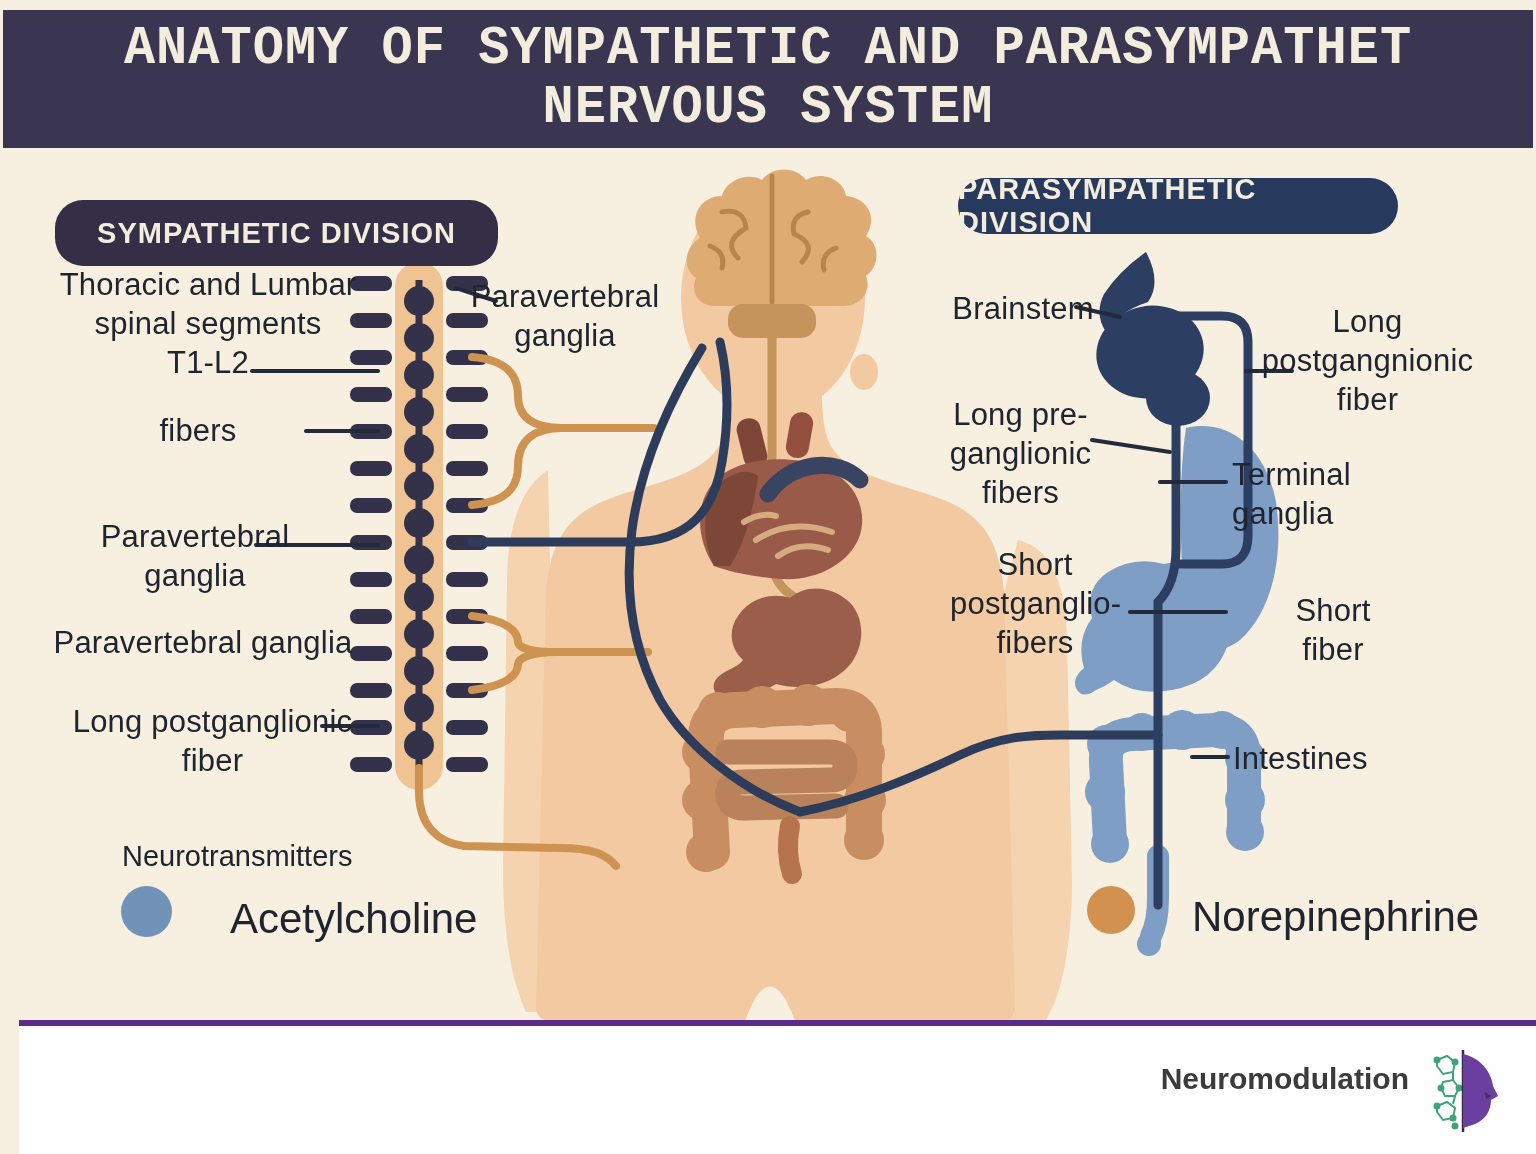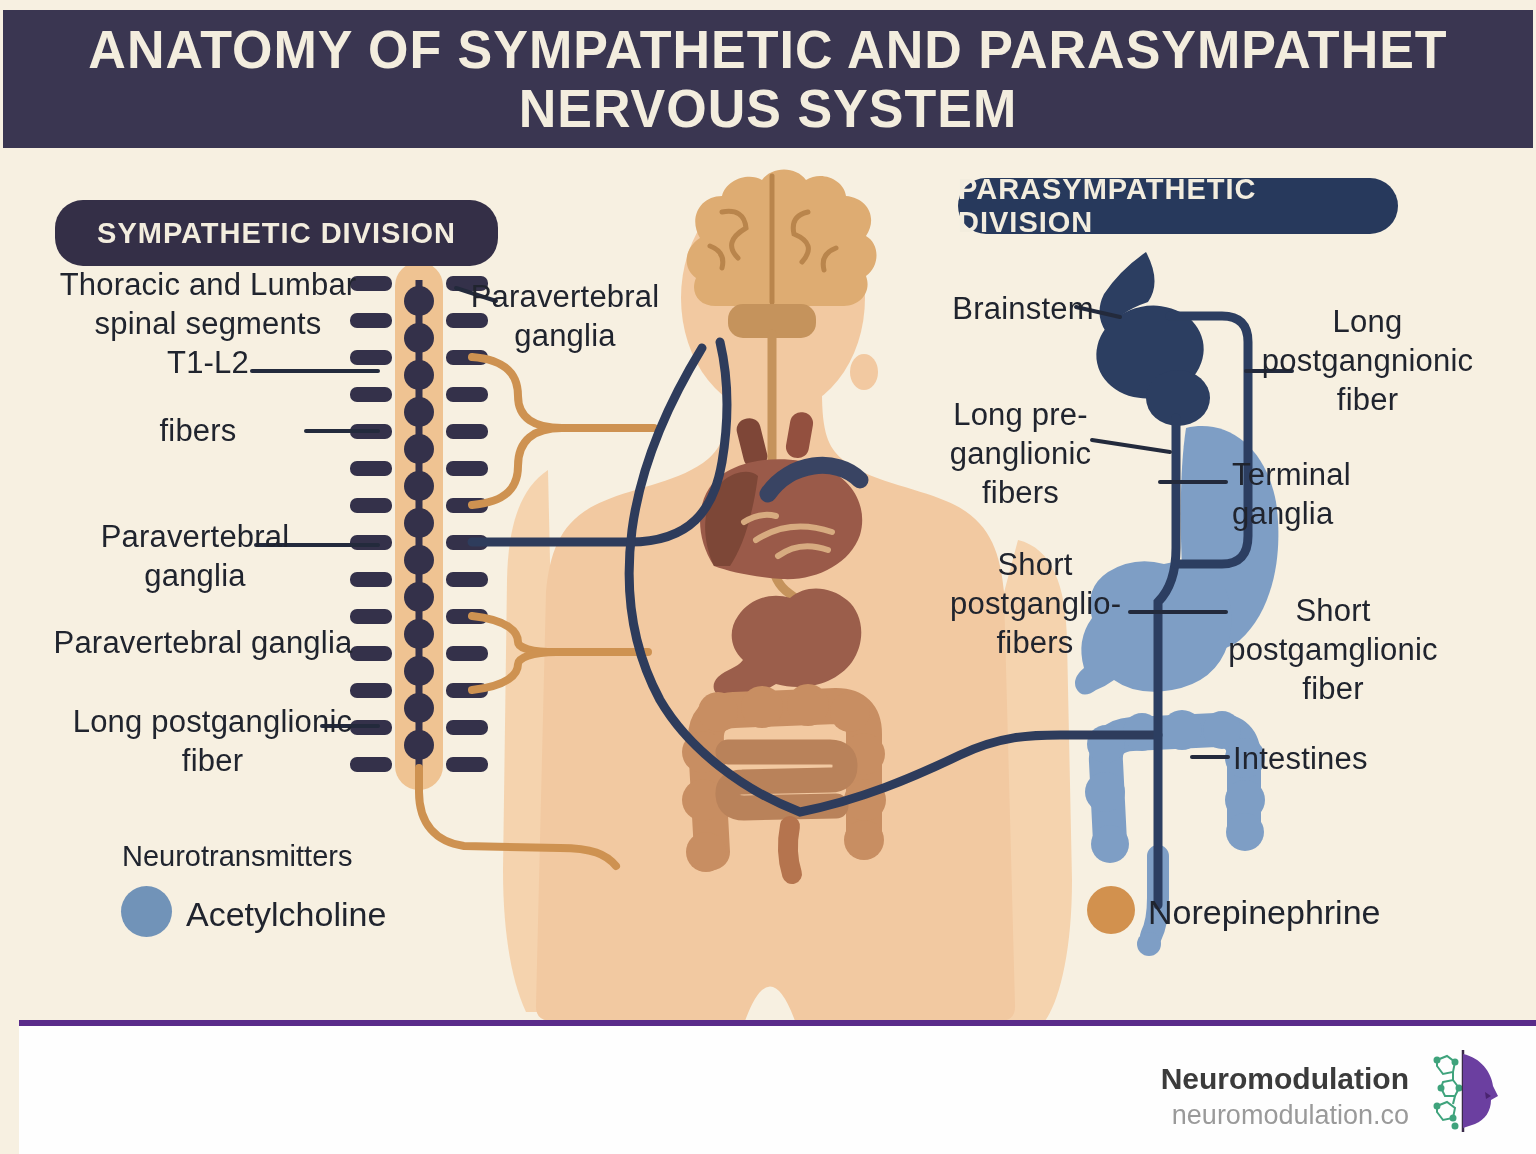--- a/index.html
+++ b/index.html
@@ -1,38 +1,38 @@
 <!DOCTYPE html>
 <html><head>
 <meta charset="utf-8">
 <style>
   html,body{margin:0;padding:0;}
   body{width:1536px;height:1154px;position:relative;overflow:hidden;
        background:#f7f0e1;font-family:"Liberation Sans",sans-serif;}
   
   .header-band{position:absolute;left:3px;top:10px;width:1530px;height:138px;
        background:#3a3651;display:flex;flex-direction:column;align-items:center;
-       justify-content:center;gap:4px;}
+       justify-content:center;gap:4px;font-family:Liberation Mono, monospace;}
   .title-line{color:#f3edde;font-weight:800;font-size:52px;letter-spacing:1px;
        white-space:nowrap;line-height:1.05;transform:scaleY(1.04);}
   
   .pill{position:absolute;display:flex;align-items:center;justify-content:center;
        color:#f3edde;font-weight:800;letter-spacing:1px;font-size:29px;}
   .pill-sym{left:55px;top:180px;width:443px;height:66px;background:#342f47;border-radius:28px;margin-top:20px;}
   .pill-para{left:958px;top:178px;width:440px;height:56px;background:#27395c;border-radius:28px;}
   
   .lbl{position:absolute;font-size:31px;color:#20242e;text-align:center;
        line-height:1.25;font-weight:500;letter-spacing:0.2px;}
   .lbl.left-align{text-align:left;}
   
   .legend-title{position:absolute;left:122px;top:840px;font-size:29px;font-weight:400;color:#20242e;}
   .legend-dot{position:absolute;border-radius:50%;}
   .dot-ach{left:121px;top:886px;width:51px;height:51px;background:#7193b8;}
   .dot-nor{left:1087px;top:886px;width:48px;height:48px;background:#d2914e;}
-  .legend-name{position:absolute;font-size:34px;color:#20242e;font-weight:500;}
+  .legend-name{position:absolute;font-size:42px;color:#20242e;font-weight:500;margin-left:44px;}
   .name-ach{left:186px;top:895px;}
   .name-nor{left:1148px;top:893px;}
   
   .footer{position:absolute;left:0;top:1020px;width:1536px;height:134px;background:#fefefe;margin-left:19px;}
   .footer-rule{position:absolute;left:0;top:0;width:1536px;height:6px;background:#5a2b8a;}
   .brand{position:absolute;right:146px;top:42px;font-size:30px;font-weight:700;color:#3b3b3b;}
   .site{position:absolute;right:146px;top:80px;font-size:27px;color:#9a9a9a;}
   .logo{position:absolute;right:56px;top:28px;}
   svg{display:block;}
   .scene{position:absolute;left:0;top:0;}
@@ -305,37 +305,35 @@
   <div>Terminal</div>
   <div>ganglia</div>
 </div>
 <div class="lbl" style="left:950px;top:546px;width:170px">
   <div>Short</div>
   <div>postganglio-</div>
   <div>fibers</div>
 </div>
 <div class="lbl" style="left:1228px;top:592px;width:210px">
   <div>Short</div>
-  <div>postgamglionic</div>
   <div>fiber</div>
 </div>
 <div class="lbl left-align" style="left:1233px;top:740px;width:200px">
   <div>Intestines</div>
 </div>
 
 <div class="legend-title">Neurotransmitters</div>
 <div class="legend-dot dot-ach"></div>
 <div class="legend-name name-ach">Acetylcholine</div>
 <div class="legend-dot dot-nor"></div>
 <div class="legend-name name-nor">Norepinephrine</div>
 
 <div class="footer">
   <div class="footer-rule"></div>
   <div class="brand">Neuromodulation</div>
-  <div class="site">neuromodulation.co</div>
   <div class="logo">
     <svg width="70" height="88" viewBox="0 0 70 88">
       <g stroke="#3fa37c" stroke-width="2" fill="none">
         <path d="M 8,12 L 18,8 L 26,14 L 24,24 L 14,26 L 8,18 Z"></path>
         <path d="M 14,34 L 24,32 L 30,40 L 26,48 L 16,48 L 12,40 Z"></path>
         <path d="M 8,58 L 18,54 L 26,60 L 24,70 L 14,72 L 8,64 Z"></path>
         <line x1="24" y1="24" x2="24" y2="32"></line>
           <line x1="26" y1="48" x2="24" y2="56"></line>
         <circle cx="8" cy="12" r="2.5" fill="#3fa37c"></circle>
           <circle cx="26" cy="14" r="2.5" fill="#3fa37c"></circle>

